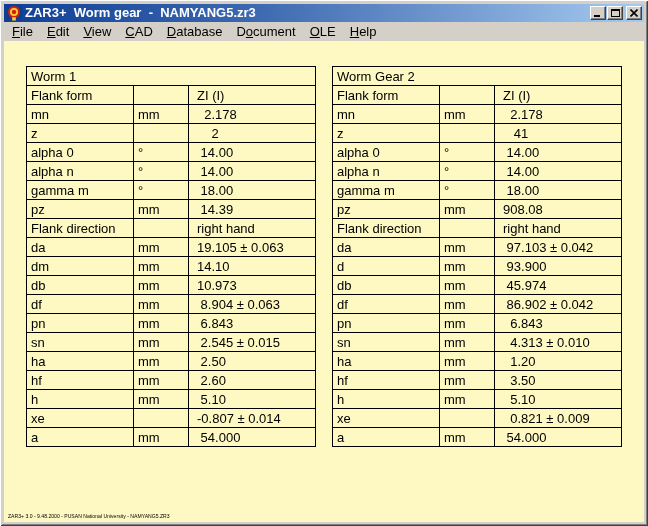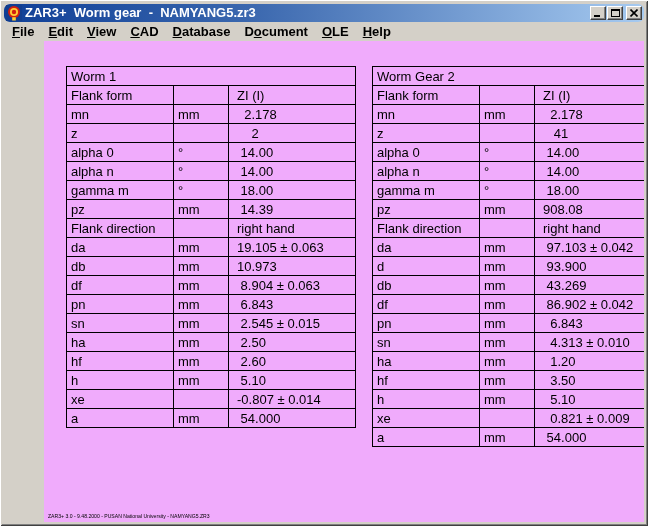--- a/index.html
+++ b/index.html
@@ -15,21 +15,20 @@
     font-family: "Liberation Sans", sans-serif;
   }
   .frame { display: flex; flex-direction: column; height: 100%; }
 
   
   .titlebar {
     height: 18px; flex: 0 0 18px;
     display: flex; align-items: center;
     padding: 0 2px 0 2px;
     background: linear-gradient(to right, #0f3f97 0%, #3a67ae 38%, #a6caf0 100%);
-    border-radius: 6px;
   }
   .app-icon { width: 16px; height: 16px; flex: 0 0 16px; }
   .title-text {
     color: #ffffff; font-weight: bold; font-size: 13px;
     white-space: pre; margin-left: 3px; flex: 1 1 auto;
     overflow: hidden; line-height: 18px;
   }
   .tb-btn {
     width: 16px; height: 14px; flex: 0 0 16px;
     background: #d4d0c8;
@@ -40,32 +39,30 @@
   }
   .tb-btn.close { margin-left: 3px; }
 
   
   .menubar {
     height: 19px; flex: 0 0 19px;
     display: flex; align-items: flex-start;
     background: #d4d0c8;
     font-size: 13px; color: #000;
     padding-left: 1px;
-    font-weight: bold;
   }
   .menu-item { padding: 2px 7px; white-space: nowrap; }
   .menu-item .ak { text-decoration: underline; }
 
   
   .content {
     flex: 1 1 auto;
-    background: #f0abfc;
+    background: #fef9c3;
     position: relative;
     overflow: hidden;
-    margin-left: 40px;
   }
 
   table.gear-table {
     position: absolute;
     border-collapse: collapse;
     table-layout: fixed;
     width: 289px;
     font-family: "Liberation Sans", sans-serif;
     font-size: 13px; color: #000;
   }
@@ -186,20 +183,25 @@
               <td class="c-label">Flank direction</td>
               <td class="c-unit"></td>
               <td class="c-value">right hand</td>
             </tr>
             <tr>
               <td class="c-label">da</td>
               <td class="c-unit">mm</td>
               <td class="c-value">19.105 ± 0.063</td>
             </tr>
             <tr>
+              <td class="c-label">dm</td>
+              <td class="c-unit">mm</td>
+              <td class="c-value">14.10</td>
+            </tr>
+            <tr>
               <td class="c-label">db</td>
               <td class="c-unit">mm</td>
               <td class="c-value">10.973</td>
             </tr>
             <tr>
               <td class="c-label">df</td>
               <td class="c-unit">mm</td>
               <td class="c-value"> 8.904 ± 0.063</td>
             </tr>
             <tr>
@@ -296,21 +298,21 @@
               <td class="c-value"> 97.103 ± 0.042</td>
             </tr>
             <tr>
               <td class="c-label">d</td>
               <td class="c-unit">mm</td>
               <td class="c-value"> 93.900</td>
             </tr>
             <tr>
               <td class="c-label">db</td>
               <td class="c-unit">mm</td>
-              <td class="c-value"> 43.269</td>
+              <td class="c-value"> 45.974</td>
             </tr>
             <tr>
               <td class="c-label">df</td>
               <td class="c-unit">mm</td>
               <td class="c-value"> 86.902 ± 0.042</td>
             </tr>
             <tr>
               <td class="c-label">pn</td>
               <td class="c-unit">mm</td>
               <td class="c-value">  6.843</td>

